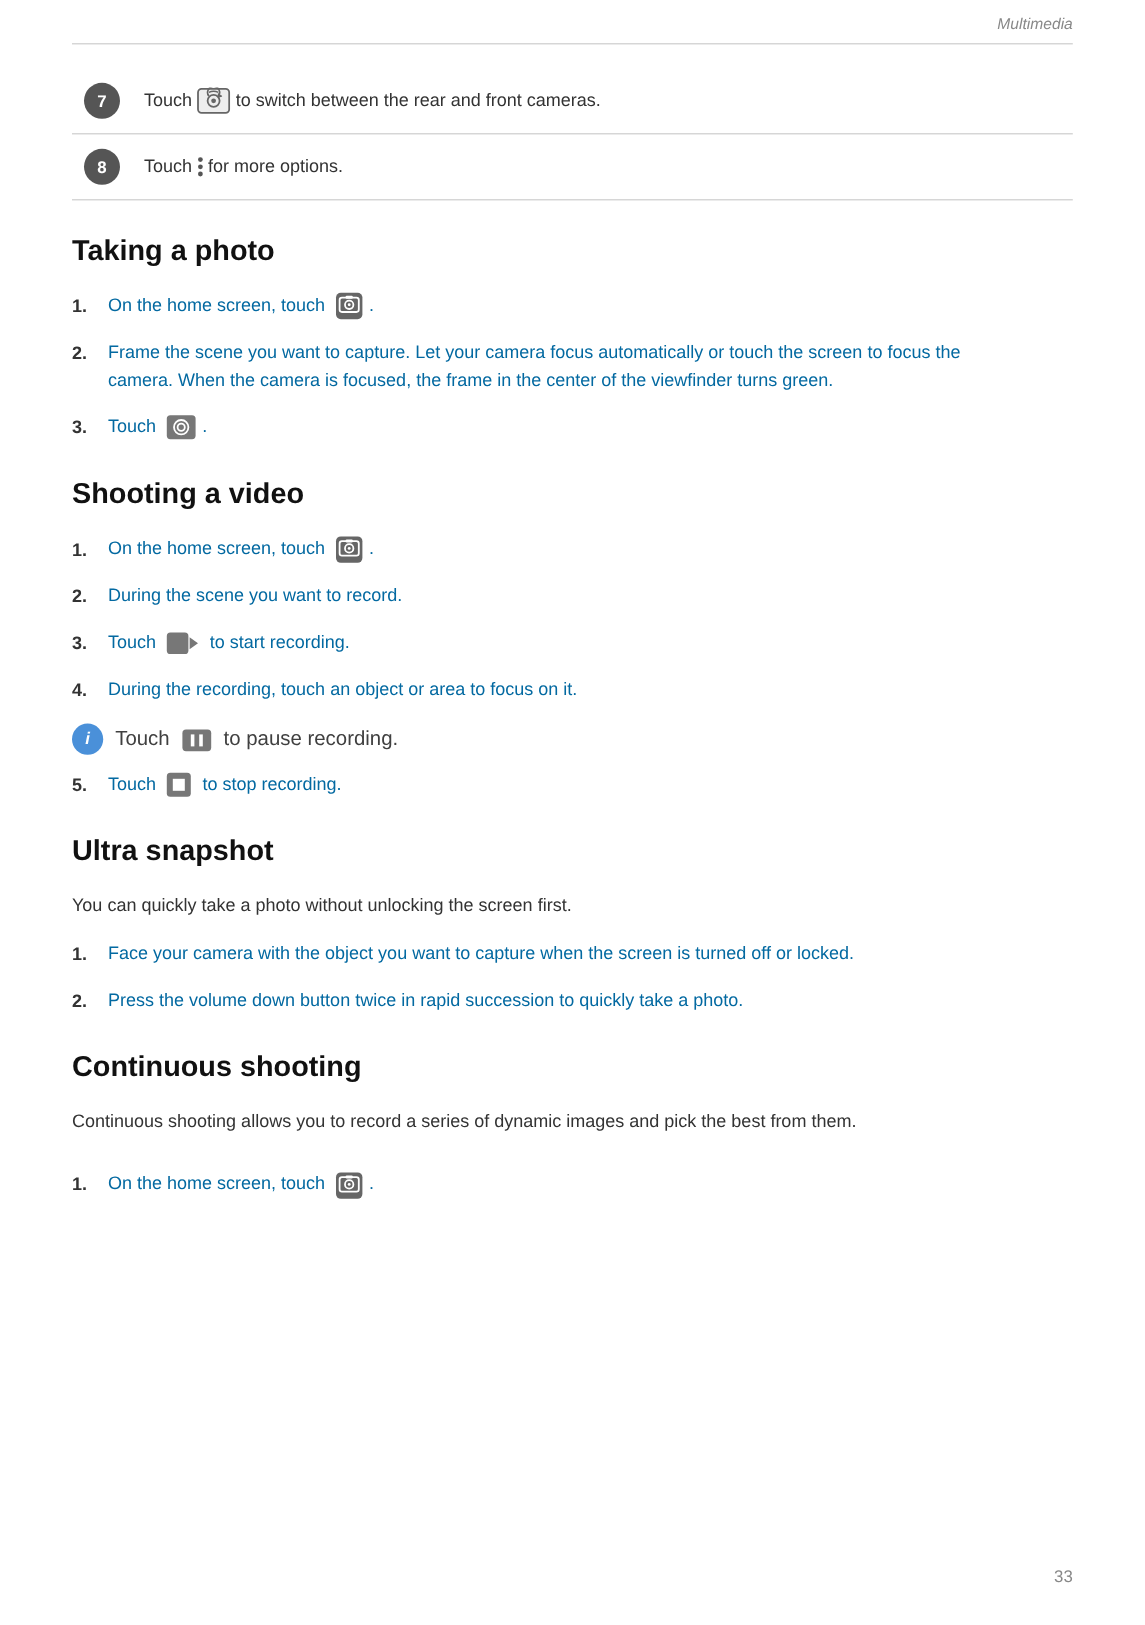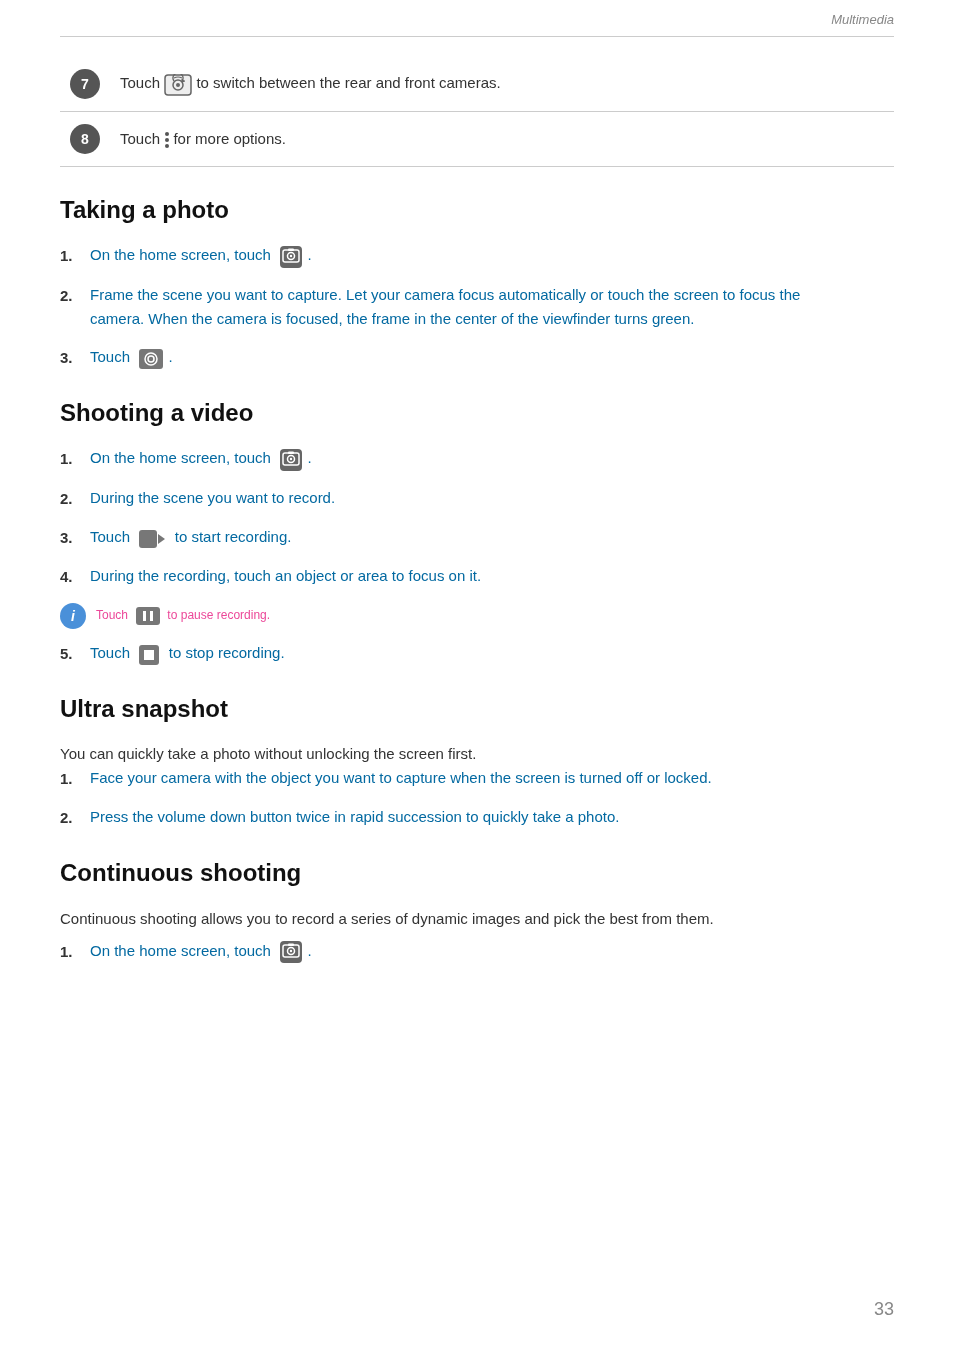--- a/index.html
+++ b/index.html
@@ -113,29 +113,29 @@
       font-size: 15px;
       color: #0369a1;
     }
     .note-row {
       display: flex;
       align-items: center;
       gap: 10px;
       margin: 12px 0 12px 0;
     }
     .note-text {
-      font-size: 12px;
-      color: #ec4899;
+      font-size: 17px;
+      color: #404040;
     }
     .bottom-page-num {
       position: absolute;
       bottom: 30px;
       right: 60px;
       color: #888;
-      font-size: 18px;
+      font-size: 14px;
     }
   </style>
 </head>
 <body>
 
 <div class="top-label">Multimedia</div>
 <hr class="top-divider">
 
 <div class="page-content">
 
@@ -284,35 +284,35 @@
           <rect x="1" y="1" width="20" height="20" rx="3" fill="#777"></rect>
           <rect x="6" y="6" width="10" height="10" fill="#fff"></rect>
         </svg>
       </span>
       &nbsp;to stop recording.
     </span>
   </div>
 
   <div class="section-title">Ultra  snapshot</div>
 
-  <p style="font-size:15px;">You can quickly take a photo without unlocking the screen first.</p>
+  <p style="margin-bottom:16px; font-size:15px;">You can quickly take a photo without unlocking the screen first.</p>
 
   <div class="step-item">
     <span class="step-num">1.</span>
     <span class="step-text" style="max-width:760px;">Face your camera with the object you want to capture when the screen is turned off or locked.</span>
   </div>
 
   <div class="step-item">
     <span class="step-num">2.</span>
     <span class="step-text" style="max-width:760px;">Press the volume down button twice in rapid succession to quickly take a photo.</span>
   </div>
 
   <div class="section-title">Continuous  shooting</div>
 
-  <p style="margin-bottom:8px; font-size:15px;">Continuous shooting allows you to record a series of dynamic images and pick the best from them.</p>
+  <p style="margin-bottom:28px; font-size:15px;">Continuous shooting allows you to record a series of dynamic images and pick the best from them.</p>
 
   <div class="step-item">
     <span class="step-num">1.</span>
     <span class="step-text">
       On the home screen, touch&nbsp;
       <span class="icon-inline">
         <svg width="24" height="24" viewBox="0 0 24 24" style="vertical-align:middle;">
           <rect x="1" y="1" width="22" height="22" rx="4" fill="#666"></rect>
           <rect x="4" y="5" width="16" height="12" rx="2" fill="none" stroke="#fff" stroke-width="1.5"></rect>
           <circle cx="12" cy="11" r="3.5" fill="none" stroke="#fff" stroke-width="1.5"></circle>

